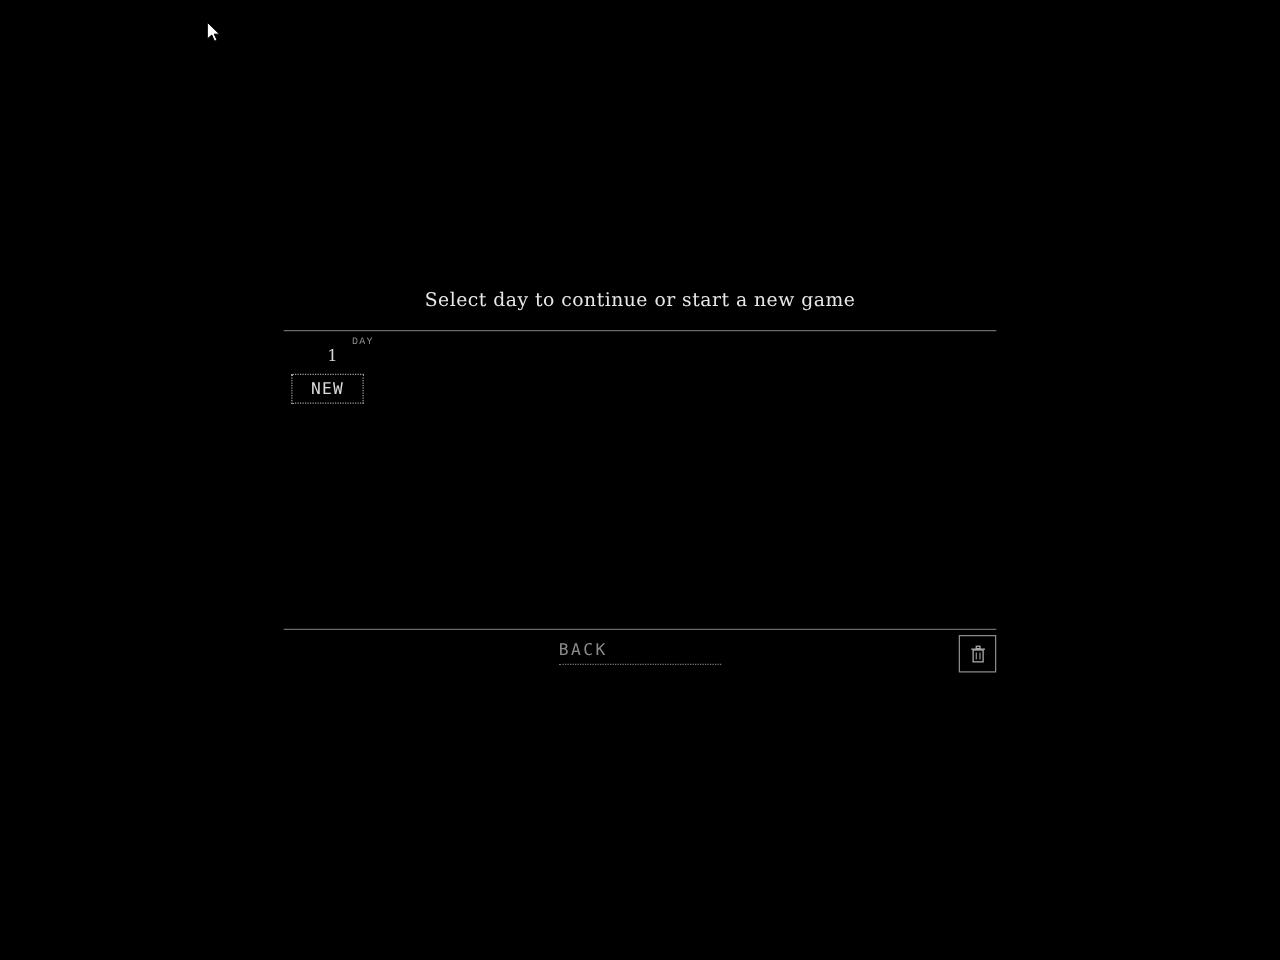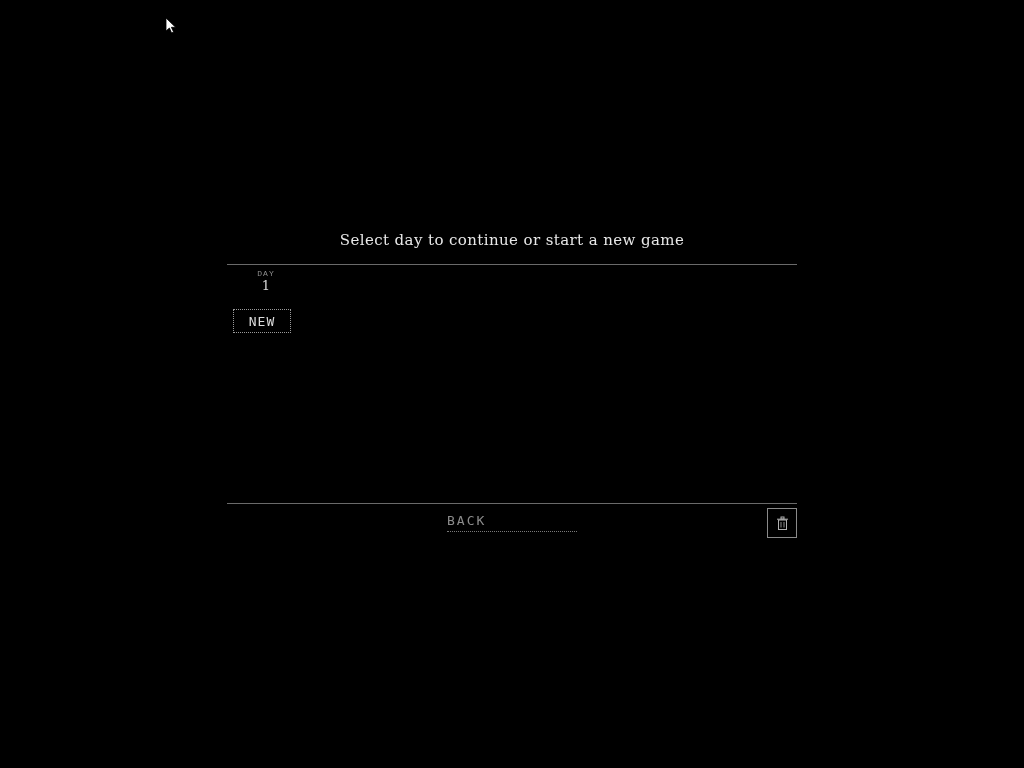--- a/index.html
+++ b/index.html
@@ -65,31 +65,32 @@
     width: 66px;
     text-align: center;
   }
 
   .slot-day-label {
     font-family: Liberation Mono, monospace;
     font-size: 8px;
     letter-spacing: 1px;
     color: #8e8e8e;
     line-height: 11px;
+    text-align: right;
   }
 
   .slot-day-number {
     font-family: "DejaVu Serif", serif;
     font-size: 13px;
     color: #d6d6d6;
     line-height: 14px;
   }
 
   .slot-button {
-    margin-top: 16px;
+    margin-top: 6px;
     display: block;
     width: 58px;
     height: 24px;
     line-height: 24px;
     text-align: center;
     border: 1px dotted #9a9a9a;
     background: transparent;
     color: #dcdcdc;
     font-family: "DejaVu Sans Mono", monospace;
     font-size: 13px;

